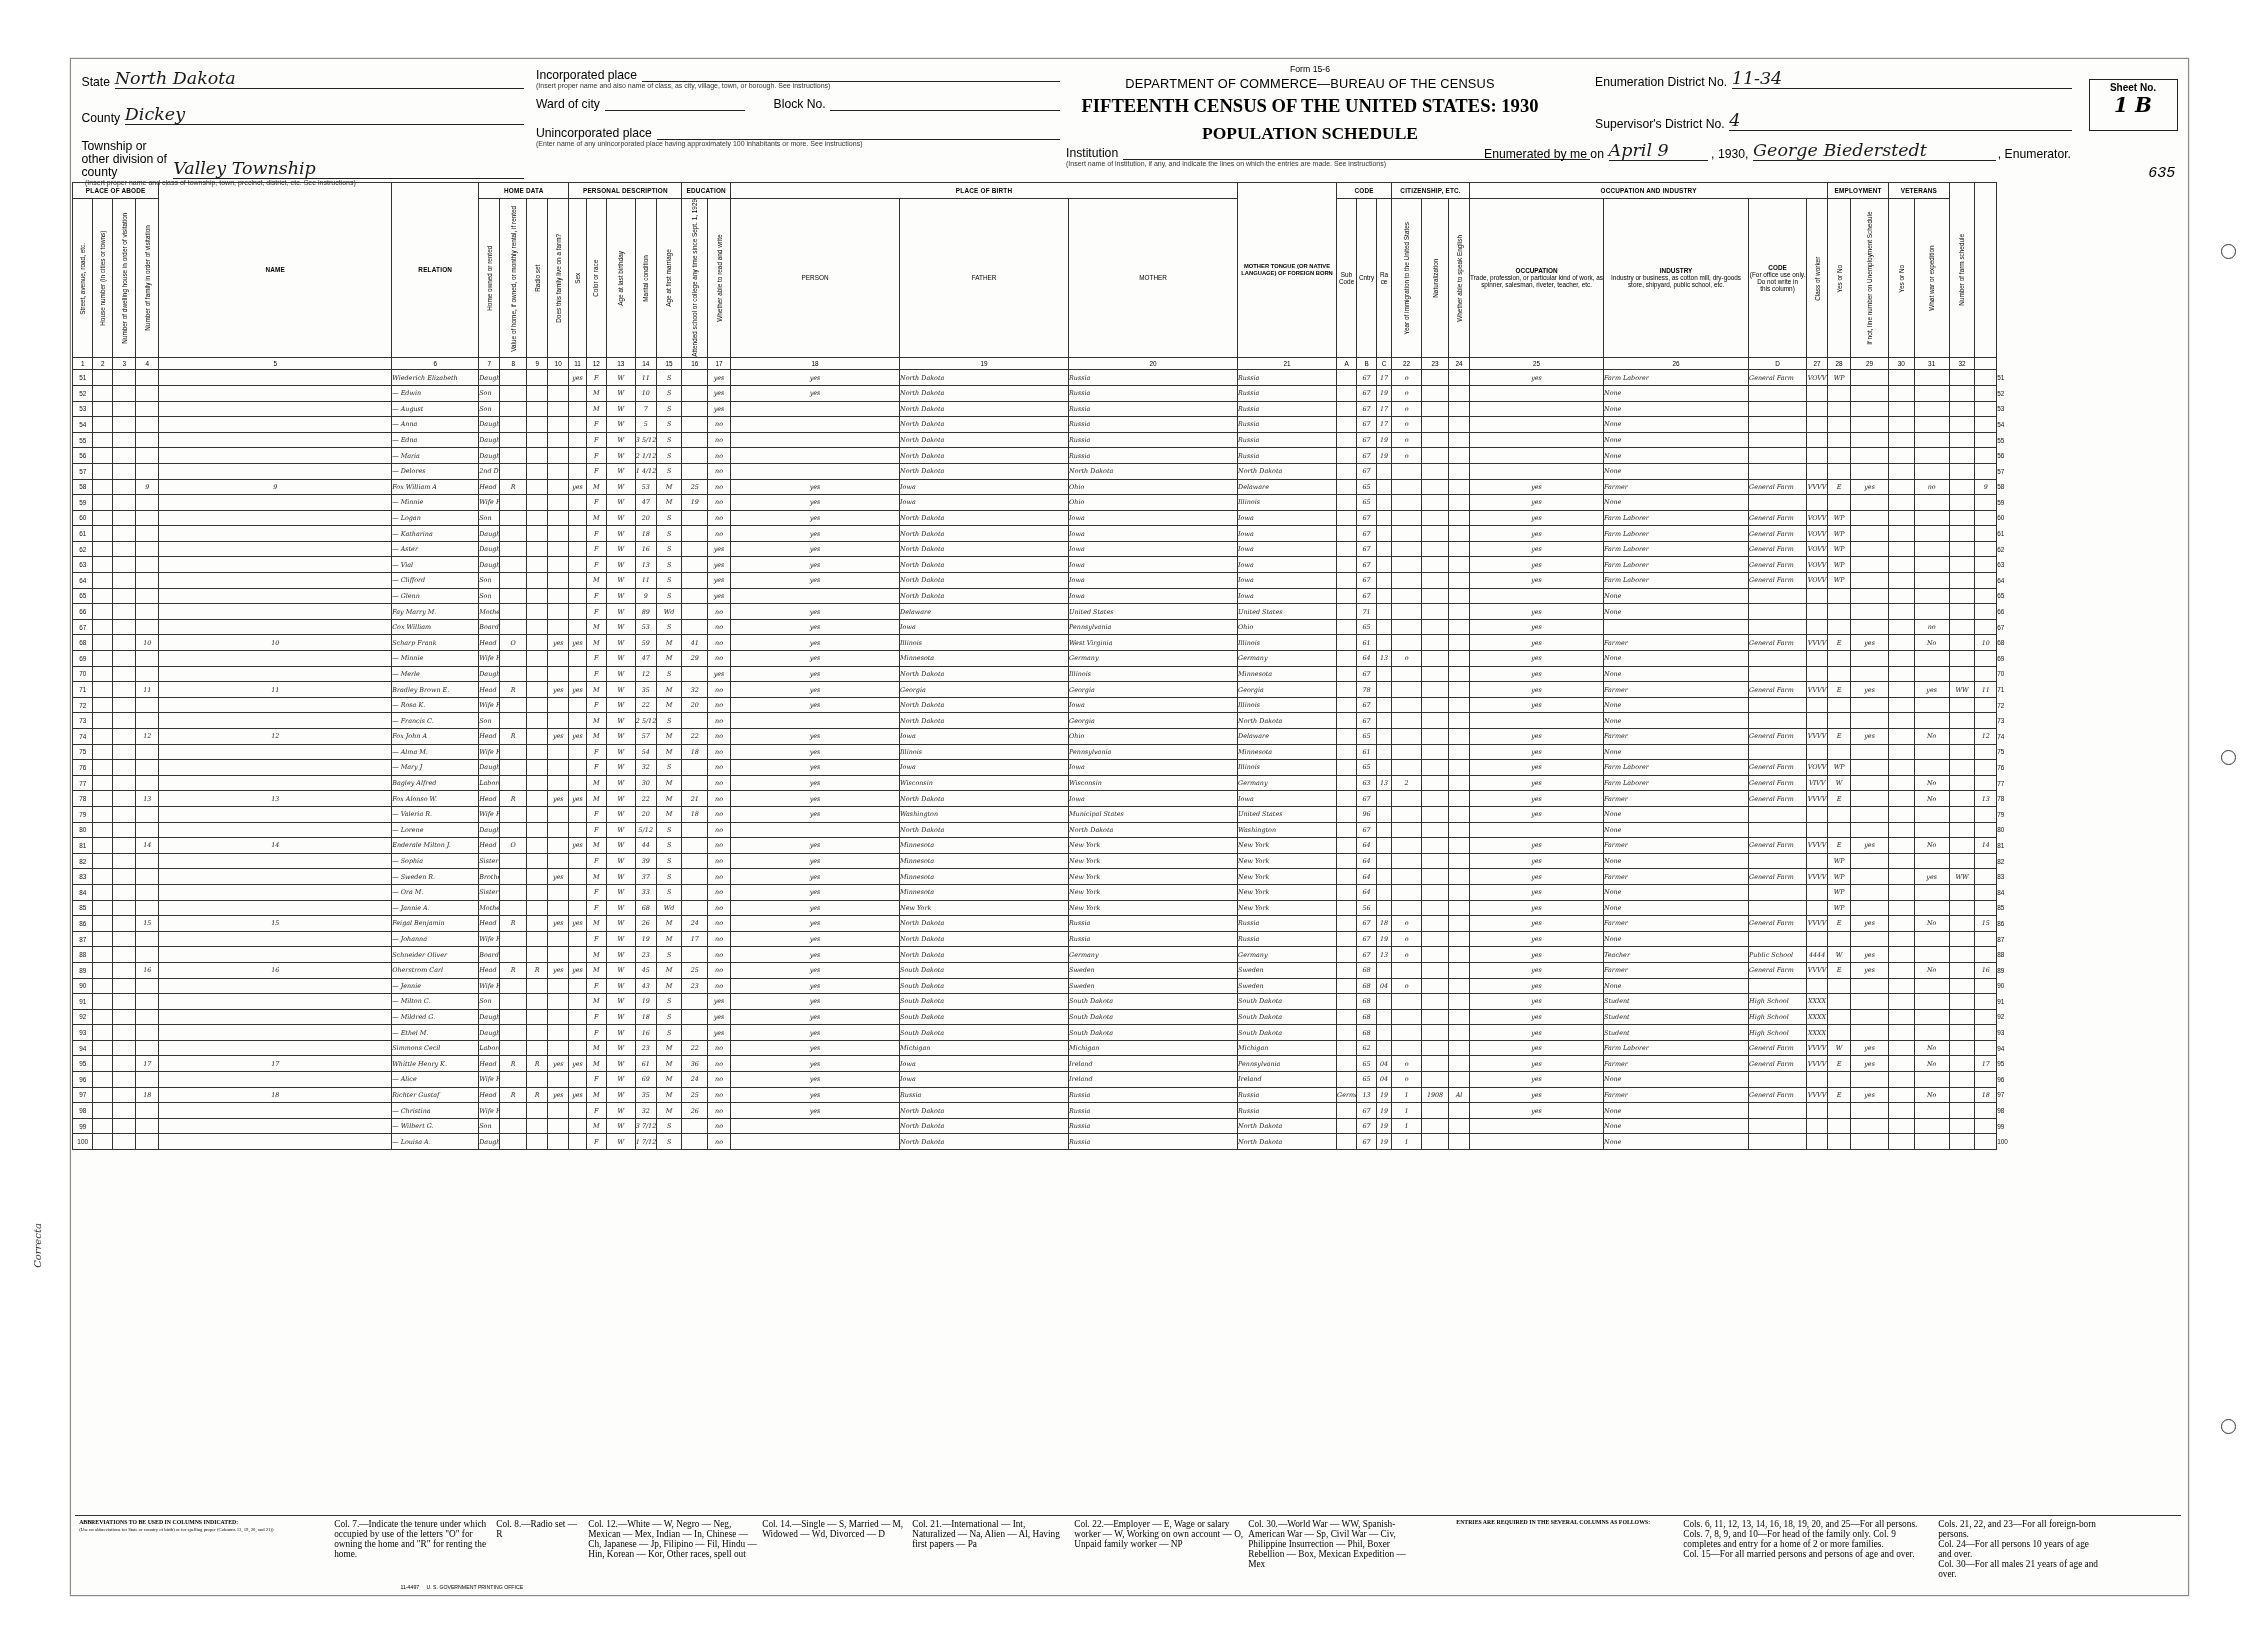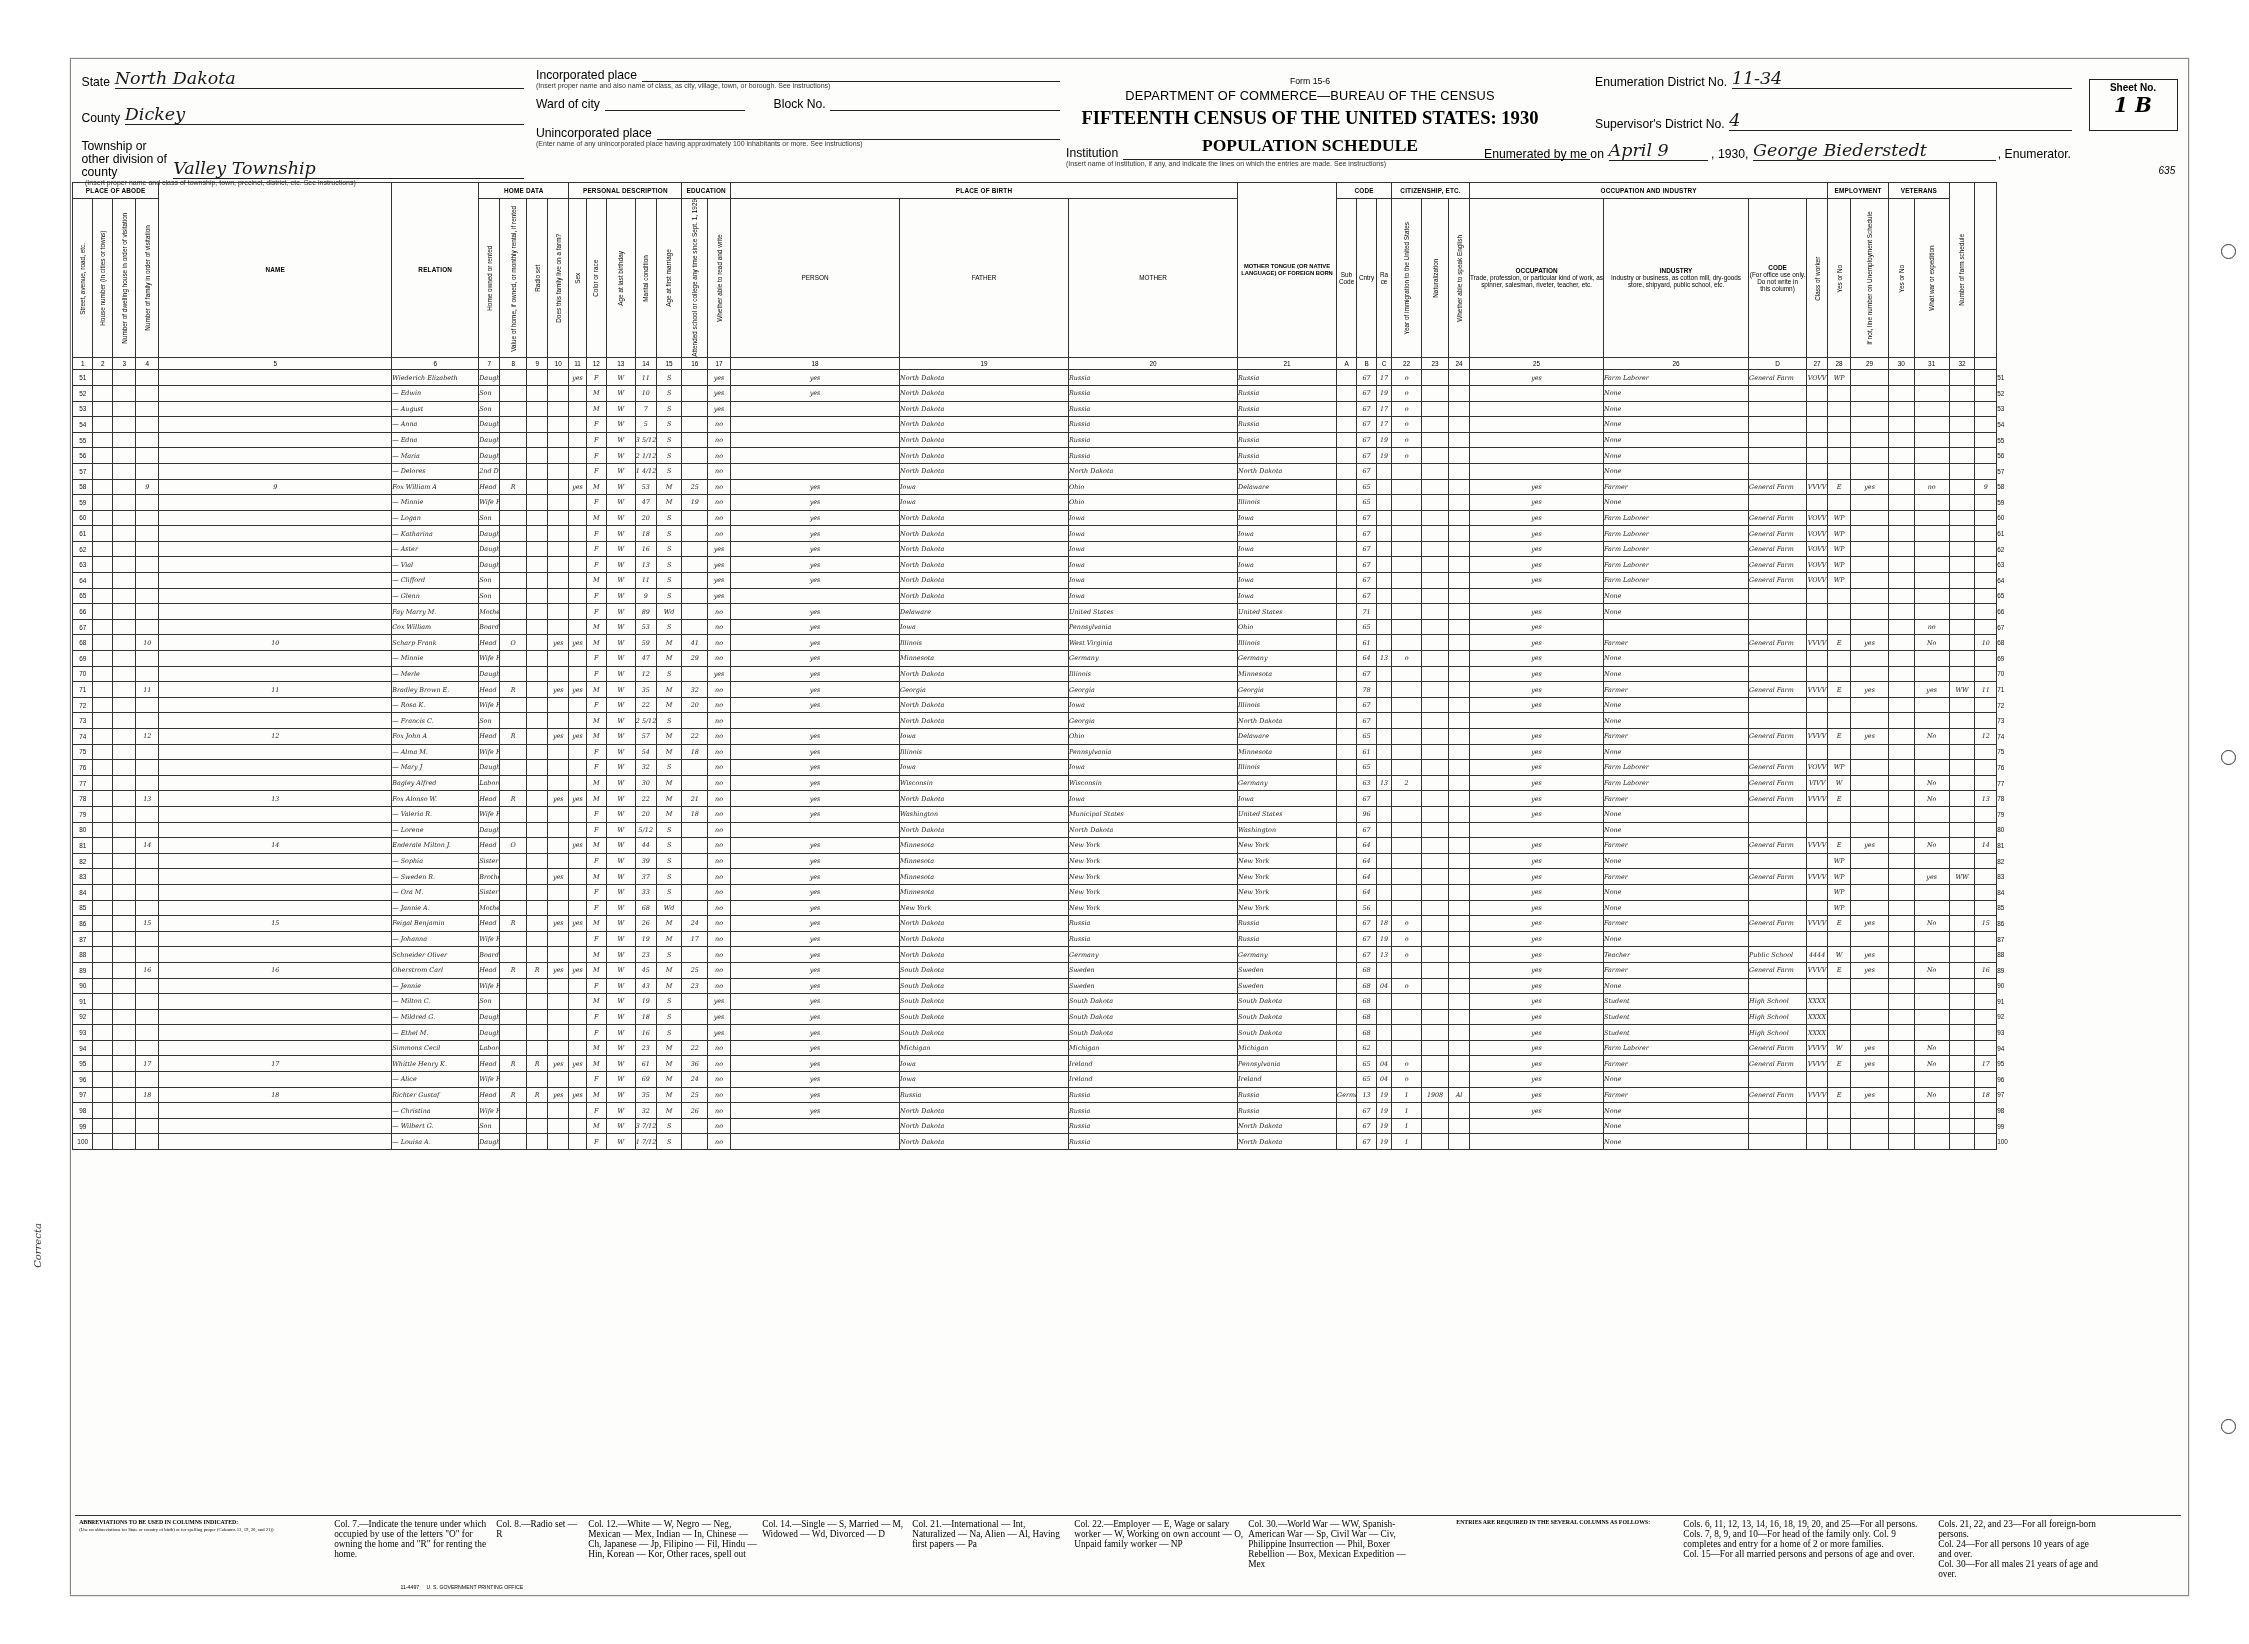--- a/index.html
+++ b/index.html
@@ -31,21 +31,21 @@
   .ln{font-family:"Liberation Sans",sans-serif;font-size:7px;text-align:center;color:#111;}
   .c{font-family:"DejaVu Serif",serif;font-style:italic;font-size:10.5px;color:#1b1b1b;white-space:nowrap;overflow:hidden;padding-left:1.7px;}
   .cc{font-family:"DejaVu Serif",serif;font-style:italic;font-size:10px;color:#1b1b1b;text-align:center;white-space:nowrap;overflow:hidden;}
   .cs{font-family:"DejaVu Serif",serif;font-style:italic;font-size:8.7px;color:#1b1b1b;text-align:center;white-space:nowrap;overflow:hidden;}
   .nm{padding-left:15px;}
   .footbox{display:flex;gap:5px;padding:3.5px 4.7px;}
   .footcol{flex:0 0 auto;}
   .fb{font-weight:bold;font-size:5.8px;}
   .holes{position:absolute;right:10.5px;top:0;height:100%;width:23px;}
   .hole{position:absolute;right:3.5px;width:12.8px;height:12.8px;border:1.2px solid #333;border-radius:50%;}
-  .pagenum{position:absolute;right:12.8px;top:106px;font-family:Liberation Sans, sans-serif;font-style:italic;font-size:10px;}
+  .pagenum{position:absolute;right:12.8px;top:106px;font-family:Liberation Mono, monospace;font-style:italic;font-size:15px;}
 </style>
 </head>
 <body>
 
 <div class="page">
   <div class="sheet">
 
     <div class="hdr">
 
       <div style="position:absolute;left:10.5px;top:9.3px;width:442px;">
@@ -76,21 +76,21 @@
           <span class="lbl" style="margin-left:29px;">Block No.</span>
           <span class="rule" style="flex:1;margin-left:4.7px;">&nbsp;</span>
         </div>
         <div style="display:flex;align-items:flex-end;margin-top:15px;">
           <span class="lbl">Unincorporated place</span>
           <span class="rule" style="flex:1;margin-left:4.7px;">&nbsp;</span>
         </div>
         <div class="note">(Enter name of any unincorporated place having approximately 100 inhabitants or more. See instructions)</div>
       </div>
 
-      <div class="ctr" style="position:absolute;left:989px;top:17px;width:500px;">
+      <div class="ctr" style="position:absolute;left:989px;top:5px;width:500px;">
         <div class="formno">Form 15-6</div>
         <div class="t1" style="margin-top:2.3px;">DEPARTMENT OF COMMERCE—BUREAU OF THE CENSUS</div>
         <div class="t2" style="margin-top:3.5px;">FIFTEENTH CENSUS OF THE UNITED STATES: 1930</div>
         <div class="t3" style="margin-top:5.8px;">POPULATION SCHEDULE</div>
       </div>
 
       <div style="position:absolute;left:995px;top:87px;width:524px;">
         <div style="display:flex;align-items:flex-end;">
           <span class="lbl">Institution</span>
           <span class="rule" style="flex:1;margin-left:4.7px;">&nbsp;</span>

